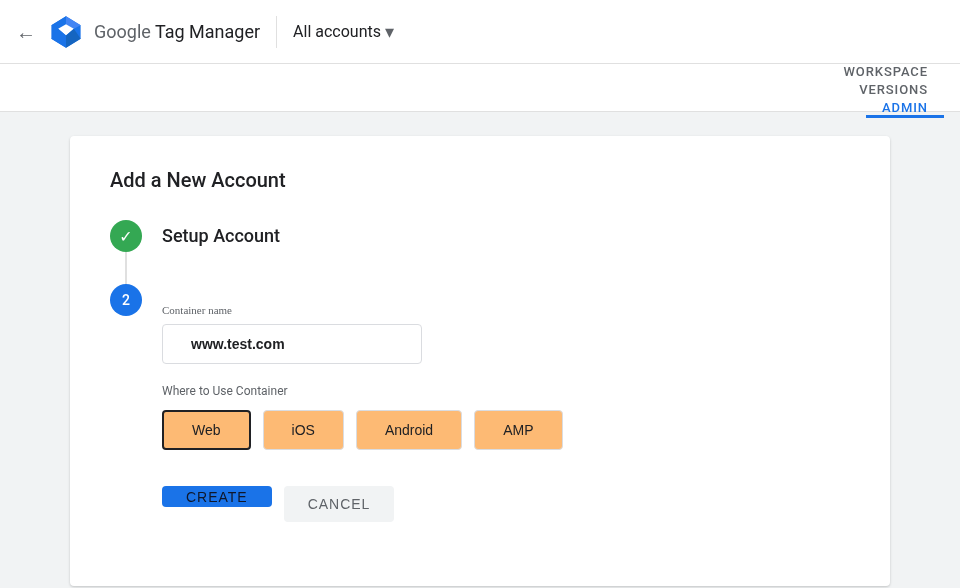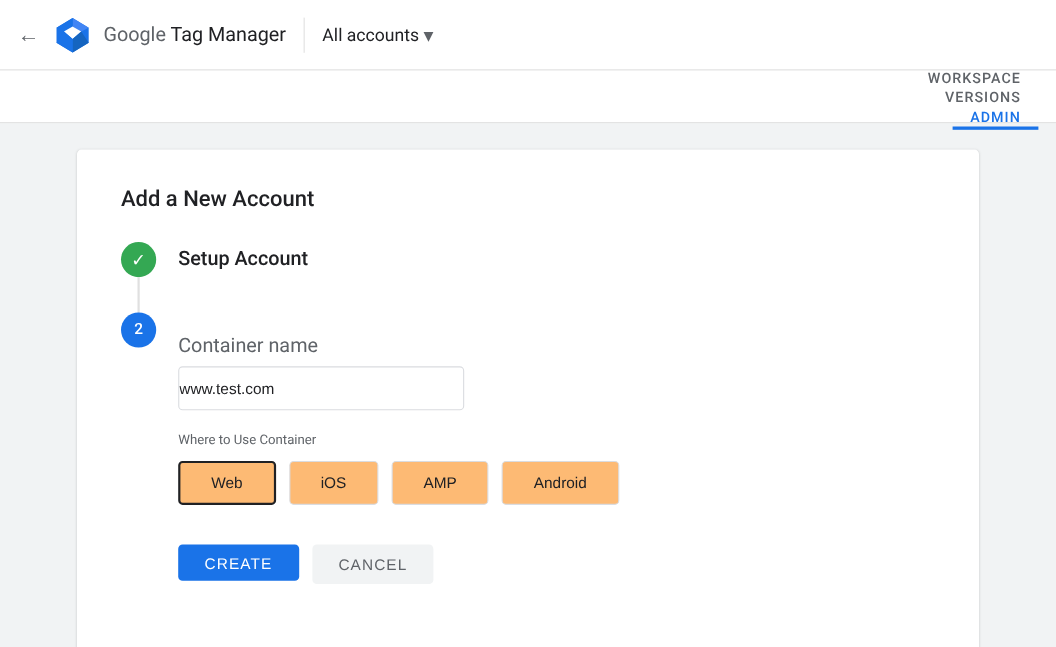--- a/index.html
+++ b/index.html
@@ -159,35 +159,37 @@
       height: calc(100% + 12px);
       background: #e0e0e0;
     }
 
     
     .form-group {
       margin-top: 20px;
       margin-bottom: 20px;
     }
     .form-label {
-      font-size: 18px;
+      font-size: 11px;
       color: #5f6368;
       margin-bottom: 8px;
       display: block;
+      font-family: Liberation Serif, serif;
     }
     .form-input {
       width: 260px;
       height: 40px;
       border: 1px solid #dadce0;
       border-radius: 4px;
-      padding: 0 0;
+      padding: 0 28px;
       font-size: 14px;
       color: #202124;
       outline: none;
       display: block;
+      font-weight: bold;
     }
 
     
     .use-label {
       font-size: 12px;
       color: #5f6368;
       margin-bottom: 12px;
       display: block;
     }
     .container-options {
@@ -211,24 +213,24 @@
     }
 
     
     .actions {
       display: flex;
       gap: 12px;
       margin-top: 36px;
     }
     .btn-create {
       background: #1a73e8;
-      color: #ffffff;
+      color: #0f172a;
       border: none;
       padding: 0 24px;
-      height: 33px;
+      height: 21px;
       border-radius: 4px;
       font-size: 14px;
       font-weight: 500;
       letter-spacing: 0.07em;
       cursor: pointer;
       text-transform: uppercase;
     }
     .btn-cancel {
       background: #f1f3f4;
       color: #5f6368;
@@ -305,22 +307,22 @@
         <div class="form-group">
           <label class="form-label">Container name</label>
           <input class="form-input" type="text" value="www.test.com" style="">
         </div>
 
         <div>
           <span class="use-label">Where to Use Container</span>
           <div class="container-options">
             <button class="container-option selected">Web</button>
             <button class="container-option">iOS</button>
+            <button class="container-option">Android</button>
             <button class="container-option">AMP</button>
-            <button class="container-option">Android</button>
           </div>
         </div>
 
         <div class="actions">
           <button class="btn-create">CREATE</button>
           <button class="btn-cancel">CANCEL</button>
         </div>
       </div>
     </div>
 

